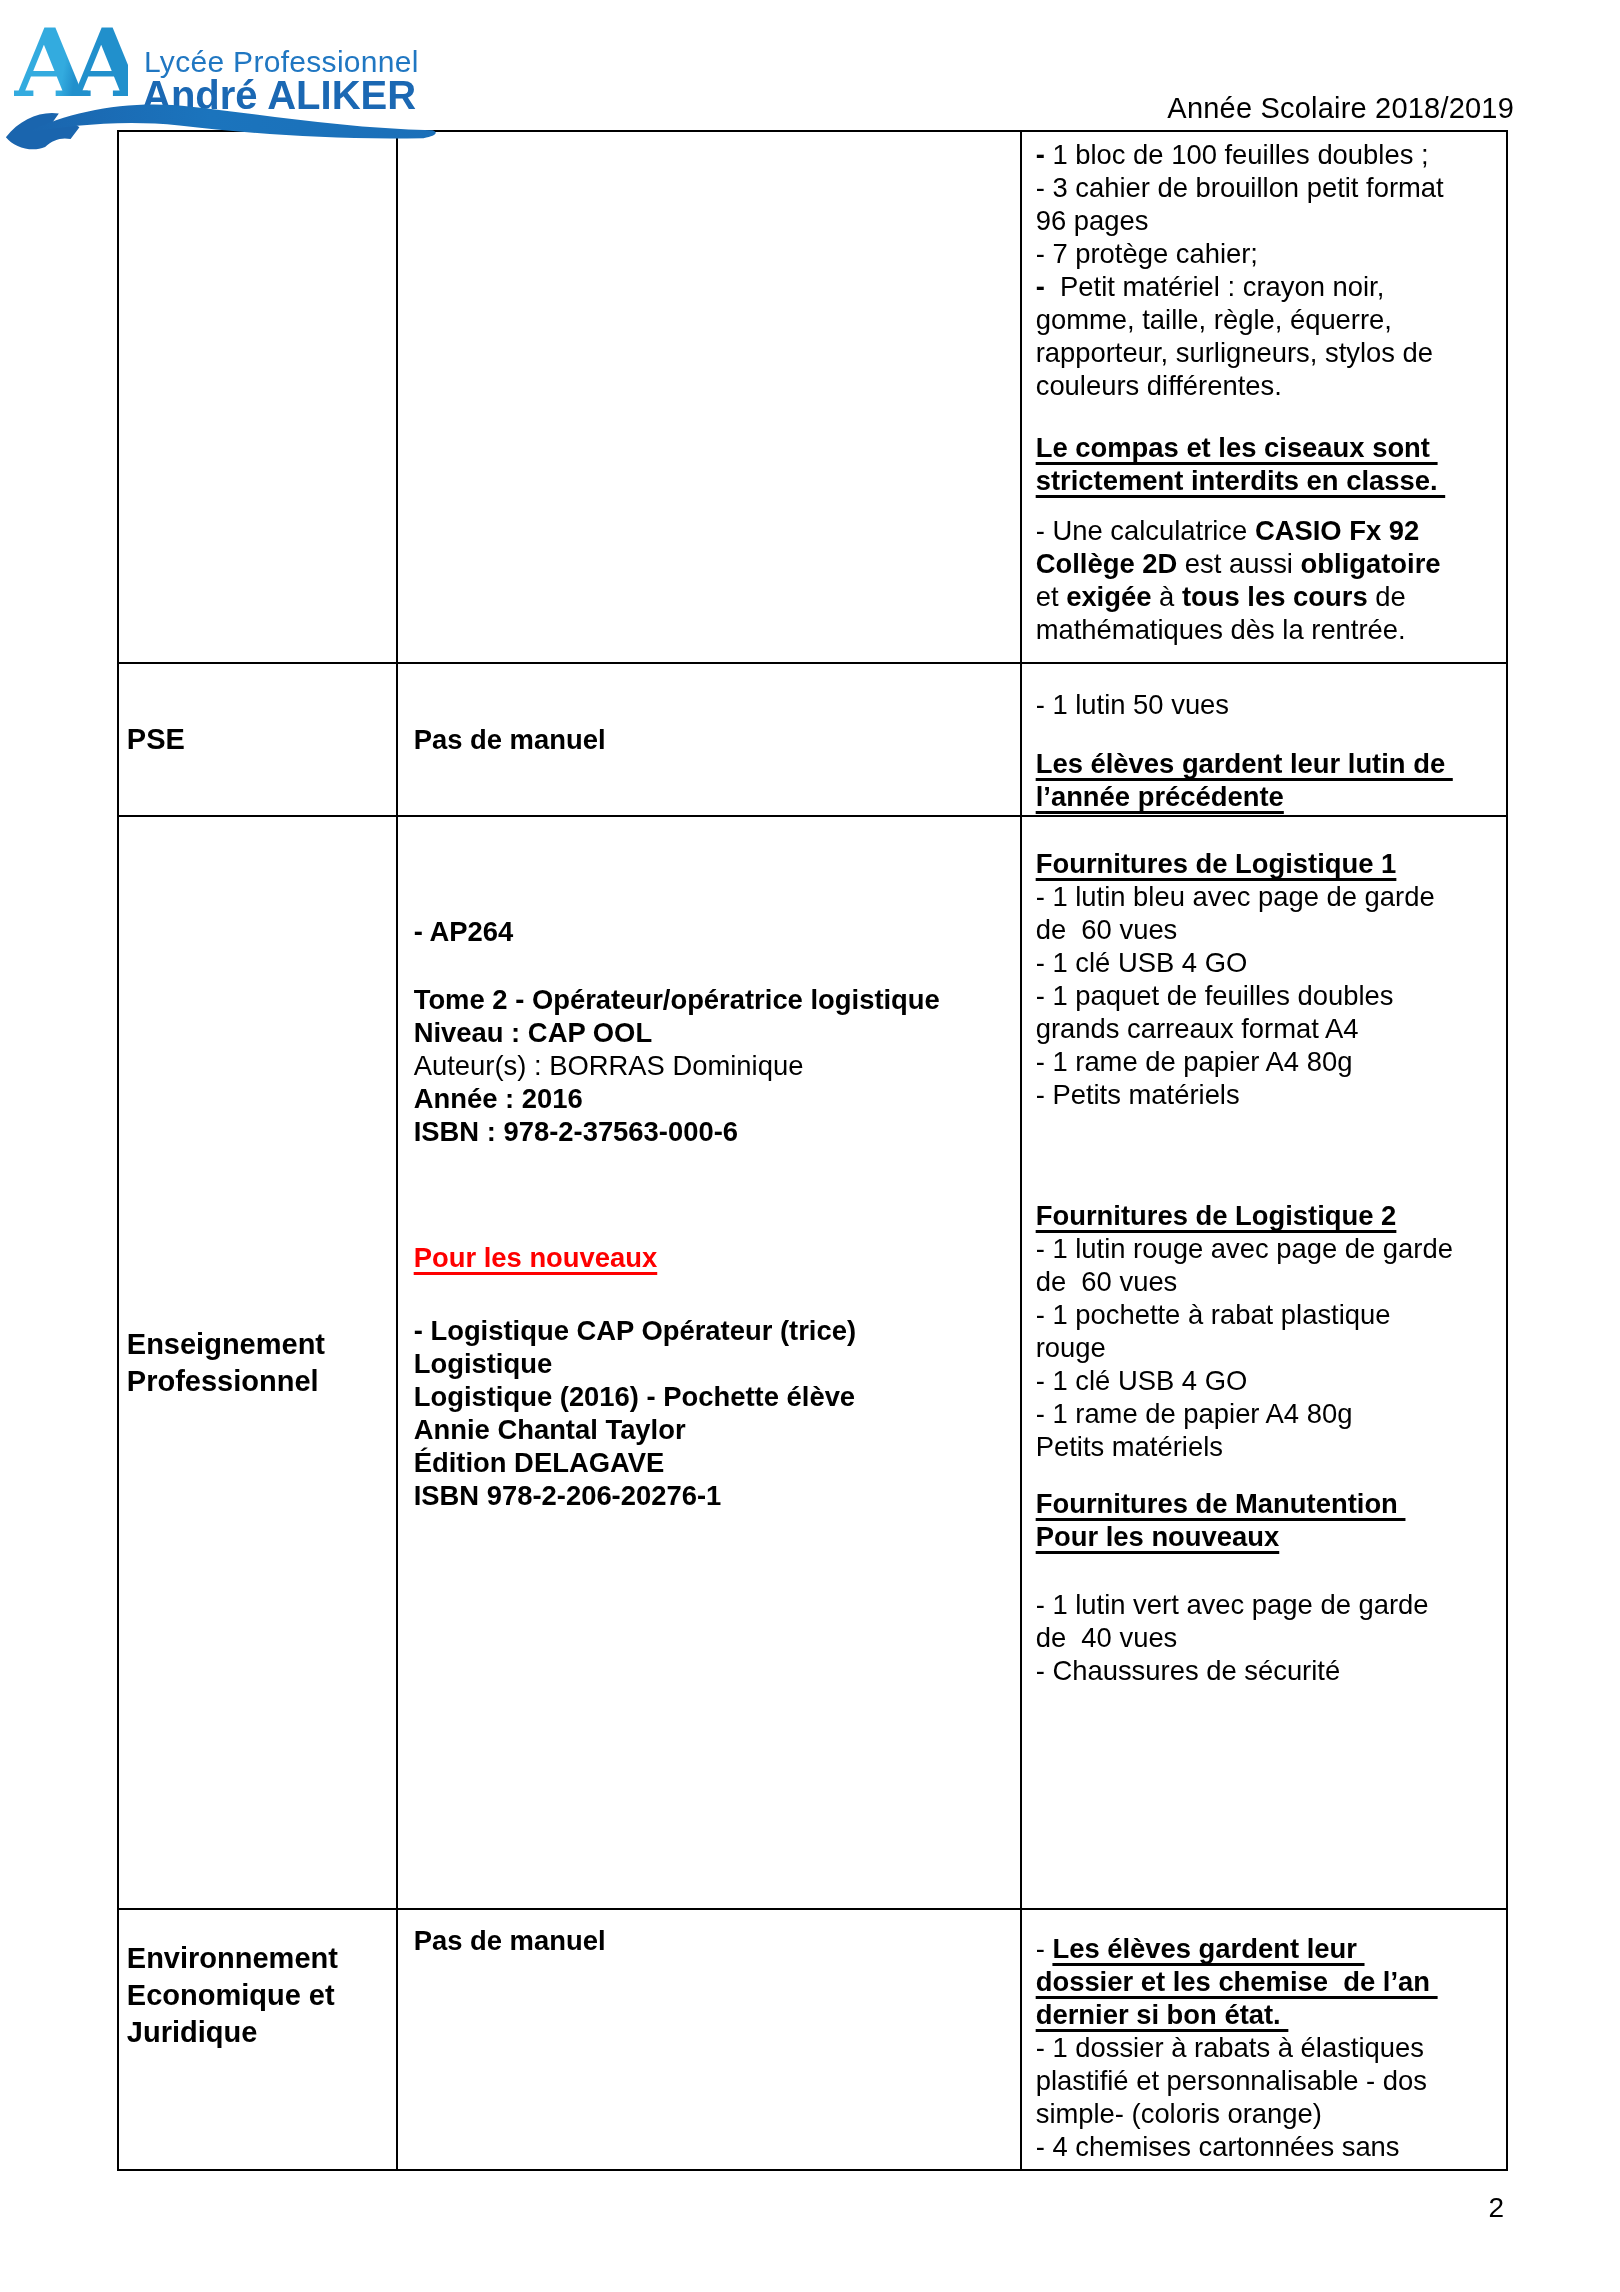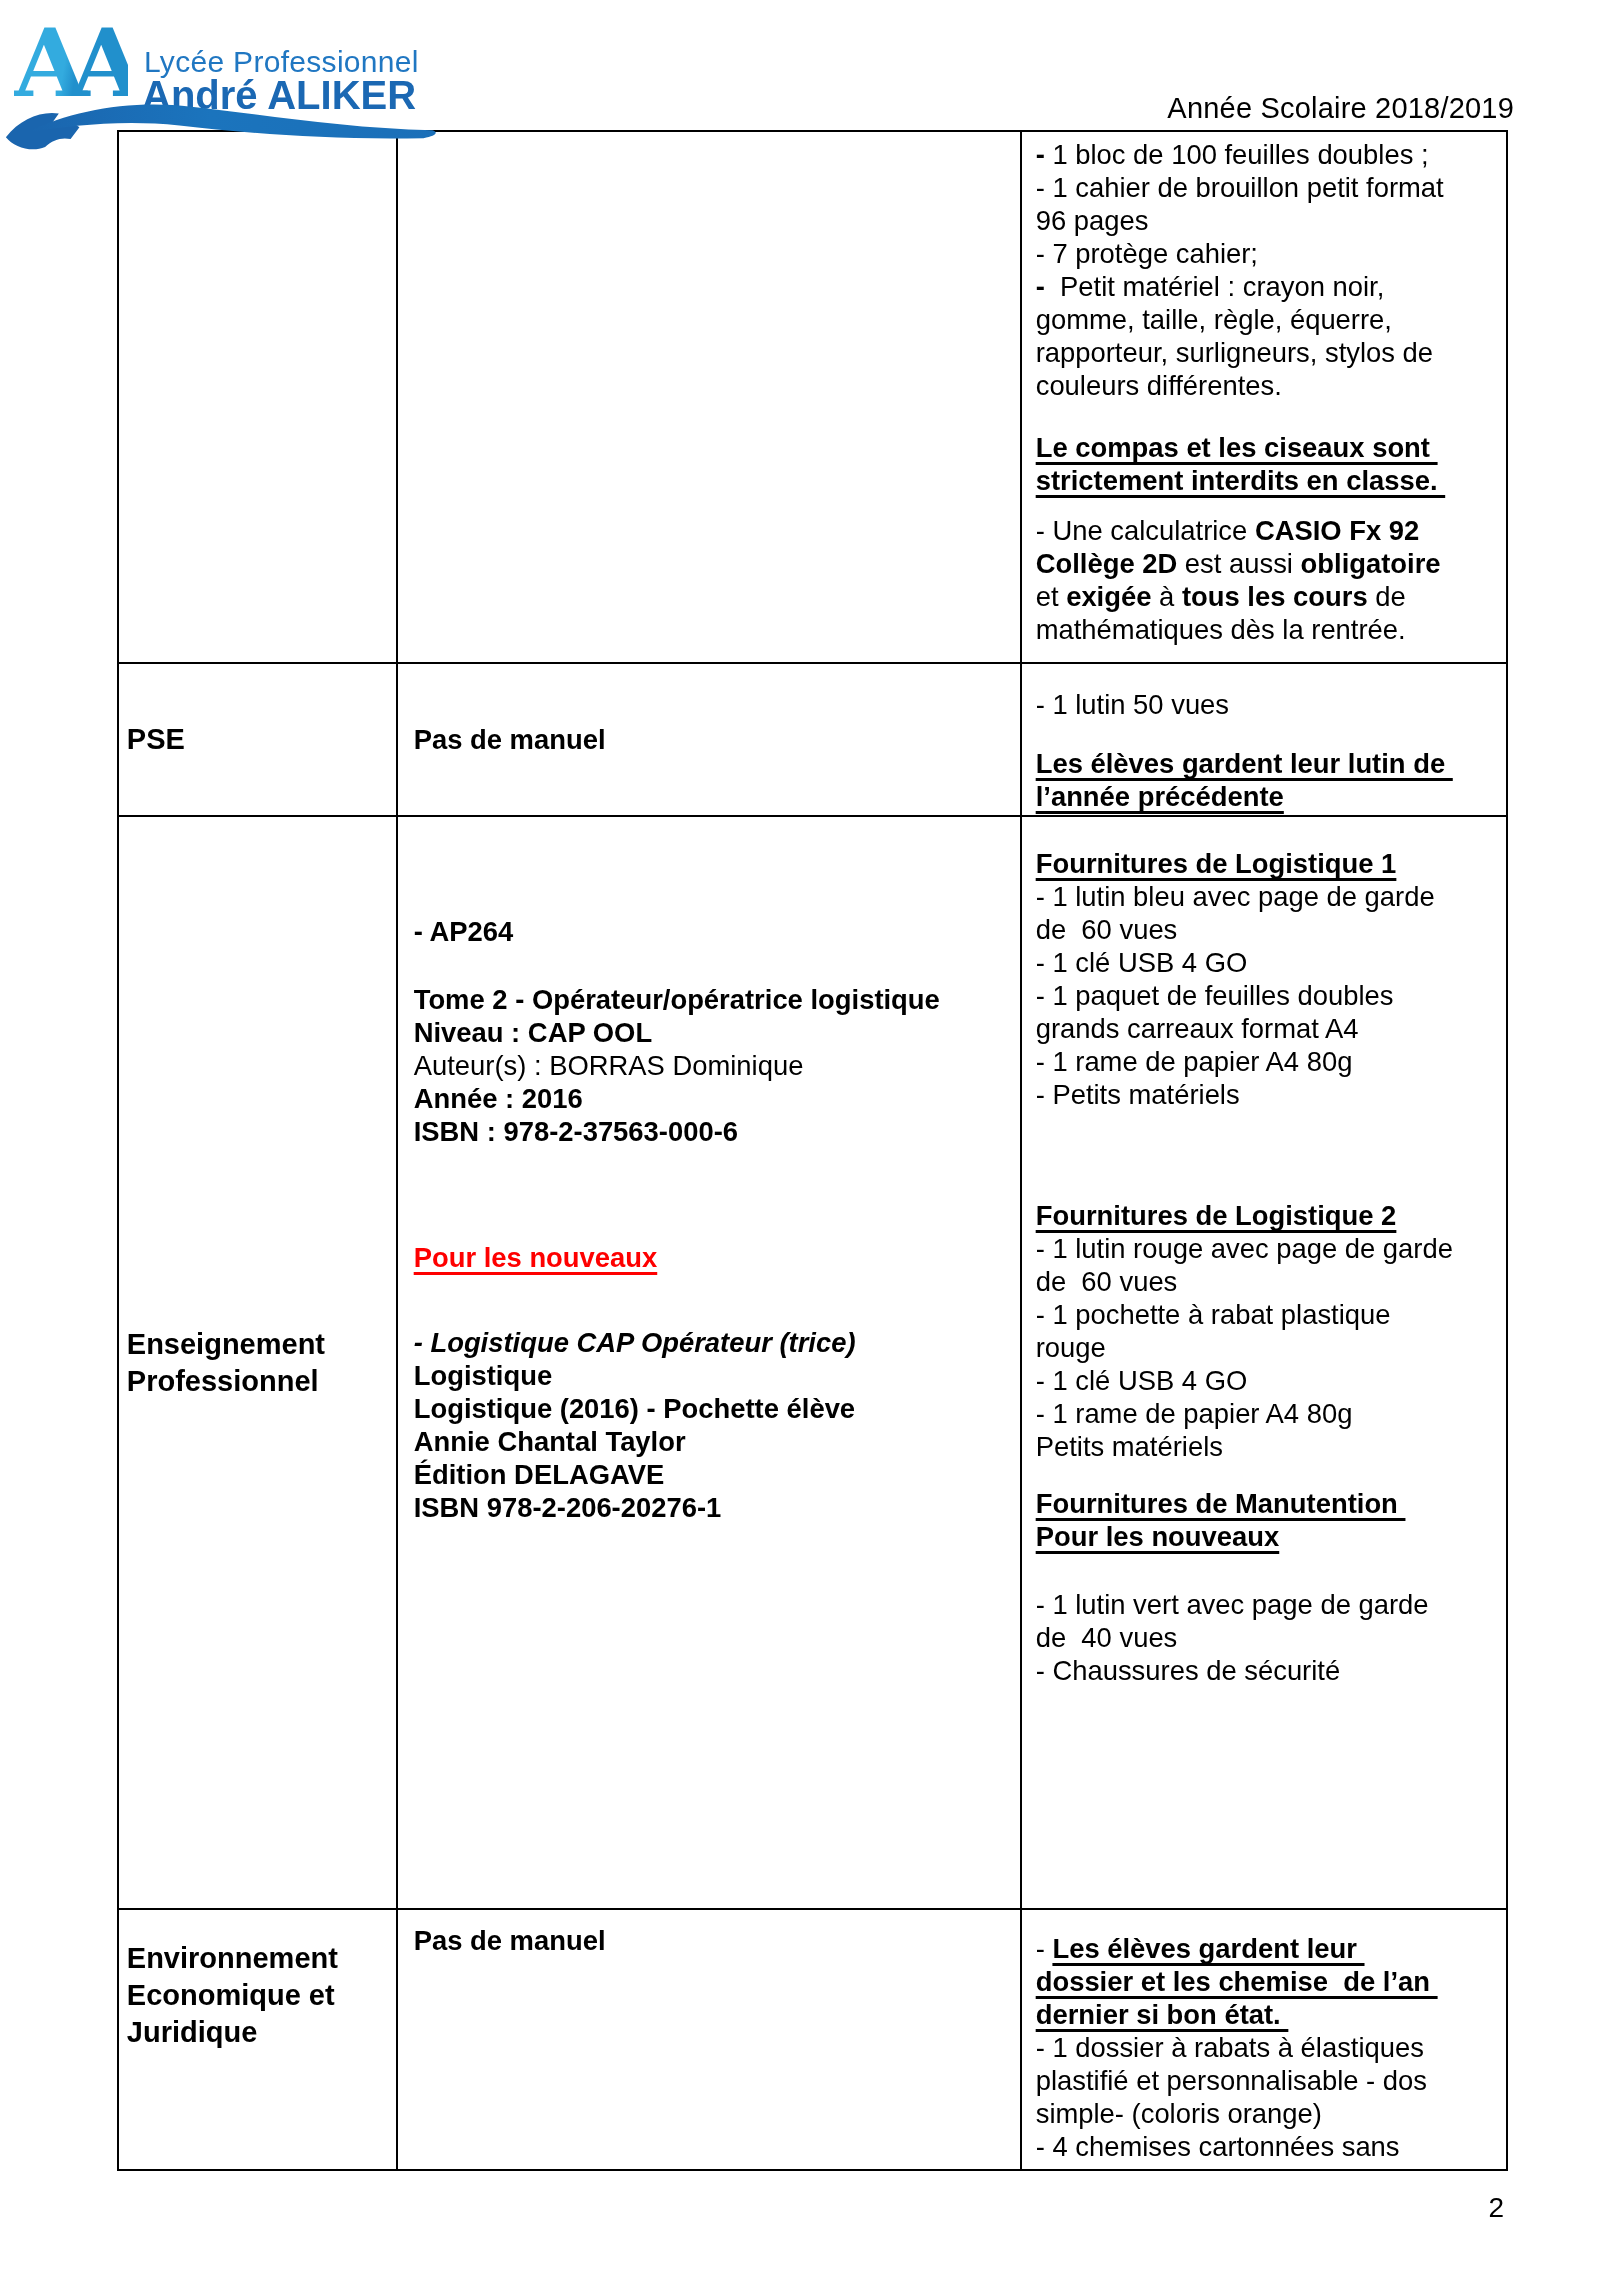--- a/index.html
+++ b/index.html
@@ -59,21 +59,21 @@
       <col style="width:279px">
       <col style="width:624px">
       <col style="width:486px">
     </colgroup>
   <tbody>
       <tr class="r0">
     <td class="subject"></td>
     <td class="manual cell"></td>
     <td class="supplies cell">
           <p><span class="b">- </span><span>1 bloc de 100 feuilles doubles ;</span></p>
-          <p><span>- 1 cahier de brouillon petit format
+          <p><span>- 3 cahier de brouillon petit format
 96 pages</span></p>
           <p><span>- 7 protège cahier;</span></p>
           <p><span class="b">- </span><span> Petit matériel : crayon noir,
 gomme, taille, règle, équerre,
 rapporteur, surligneurs, stylos de
 couleurs différentes.</span></p>
           <p style="margin-top: 29px;"><span class="b u">Le compas et les ciseaux sont 
 strictement interdits en classe. </span></p>
           <p style="margin-top: 17px;"><span>- Une calculatrice </span><span class="b">CASIO Fx 92
 Collège 2D</span><span> est aussi </span><span class="b">obligatoire</span><span>
@@ -95,21 +95,21 @@
   <tr class="r2">
     <td class="subject mid">Enseignement Professionnel</td>
     <td class="manual cell">
           <p><span class="b">- AP264</span></p>
           <p style="margin-top: 35px;"><span class="b">Tome 2 - Opérateur/opératrice logistique</span></p>
           <p><span class="b">Niveau : CAP OOL</span></p>
           <p><span>Auteur(s) : BORRAS Dominique</span></p>
           <p><span class="b">Année : 2016</span></p>
           <p><span class="b">ISBN : 978-2-37563-000-6</span></p>
           <p style="margin-top: 93px;"><span class="b u red">Pour les nouveaux</span></p>
-          <p style="margin-top: 52px; font-style: italic;"><span class="b">- Logistique CAP Opérateur (trice)</span></p>
+          <p style="margin-top: 40px;"><span class="b">- Logistique CAP Opérateur (trice)</span></p>
           <p><span class="b">Logistique</span></p>
           <p><span class="b">Logistique (2016) - Pochette élève</span></p>
           <p><span class="b">Annie Chantal Taylor</span></p>
           <p><span class="b">Édition DELAGAVE</span></p>
           <p><span class="b">ISBN 978-2-206-20276-1</span></p>
         </td>
     <td class="supplies cell">
           <p><span class="b u">Fournitures de Logistique 1</span></p>
           <p><span>- 1 lutin bleu avec page de garde
 de  60 vues</span></p>

